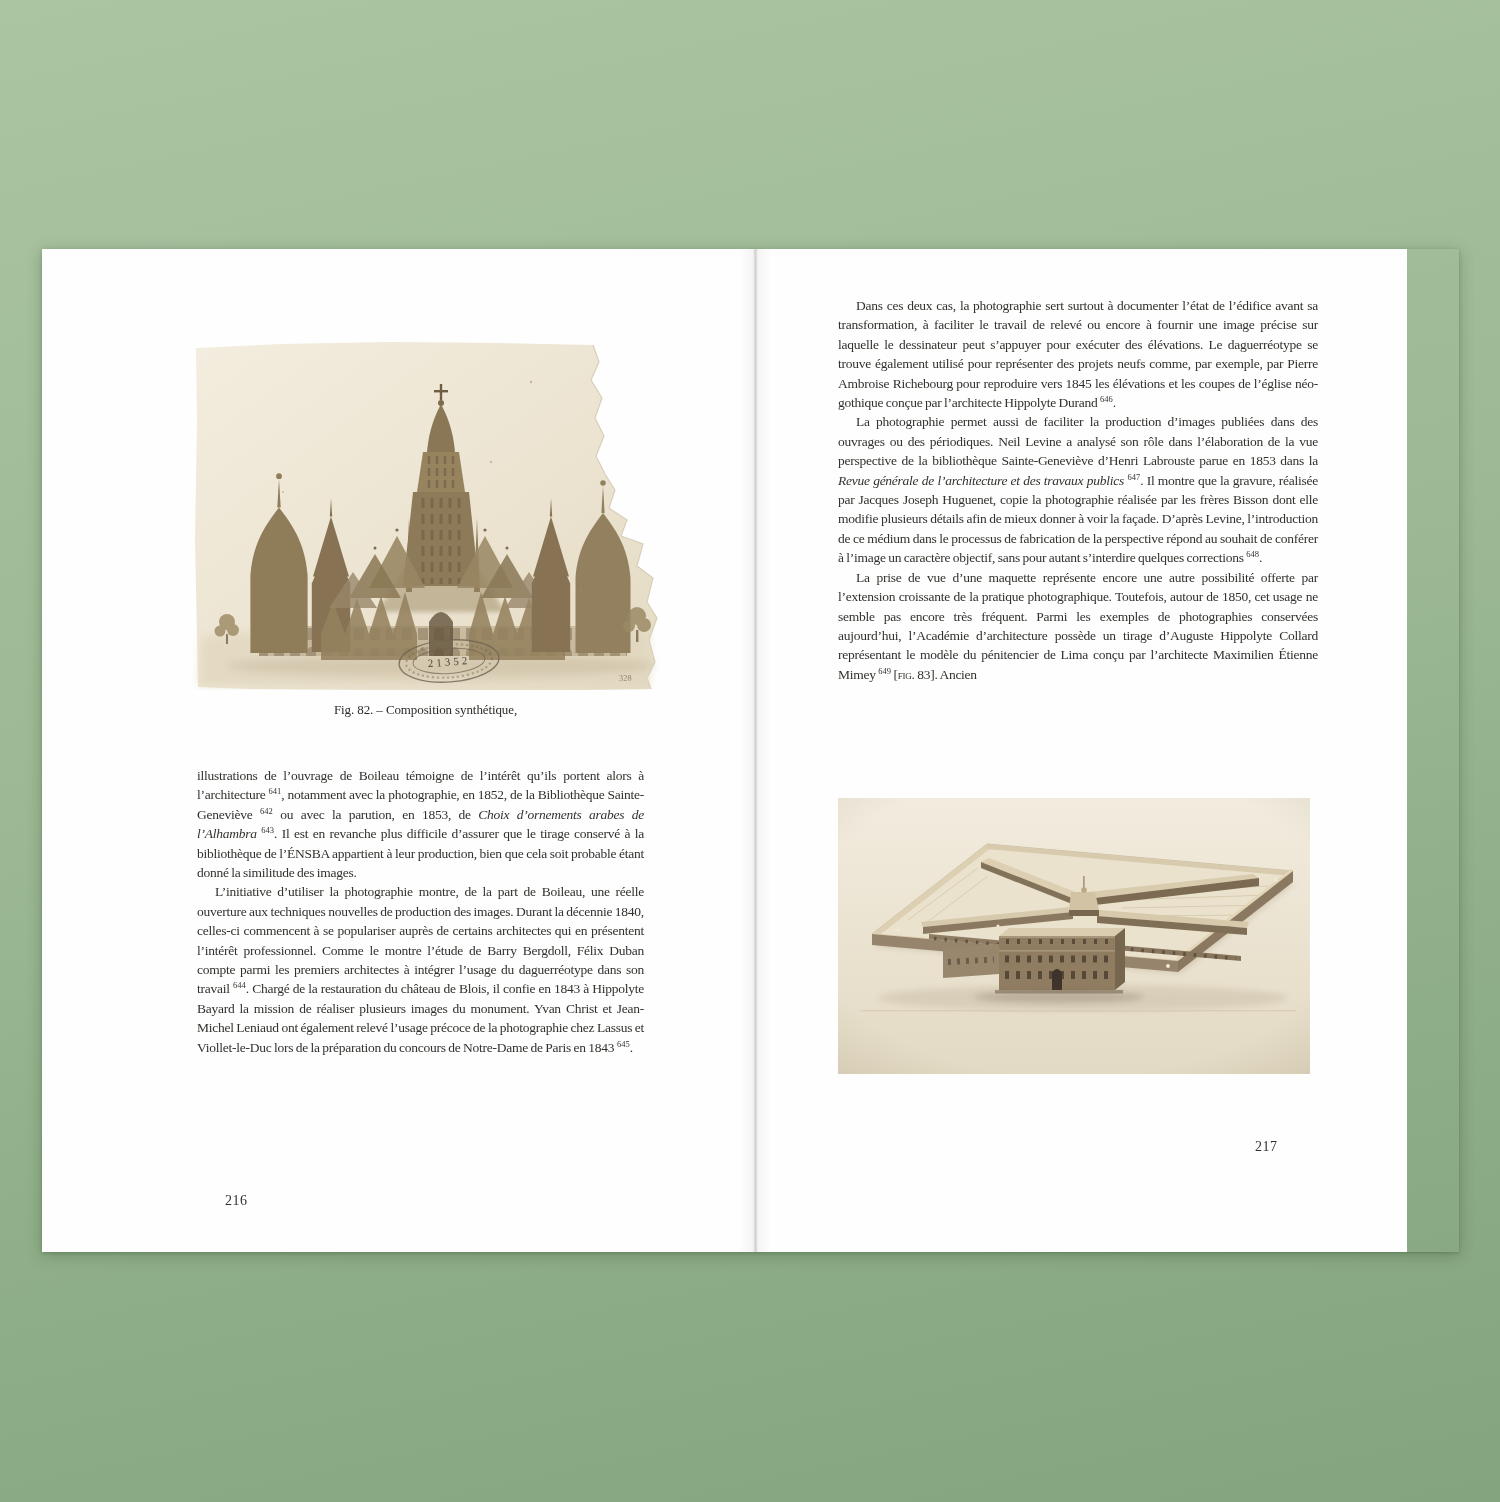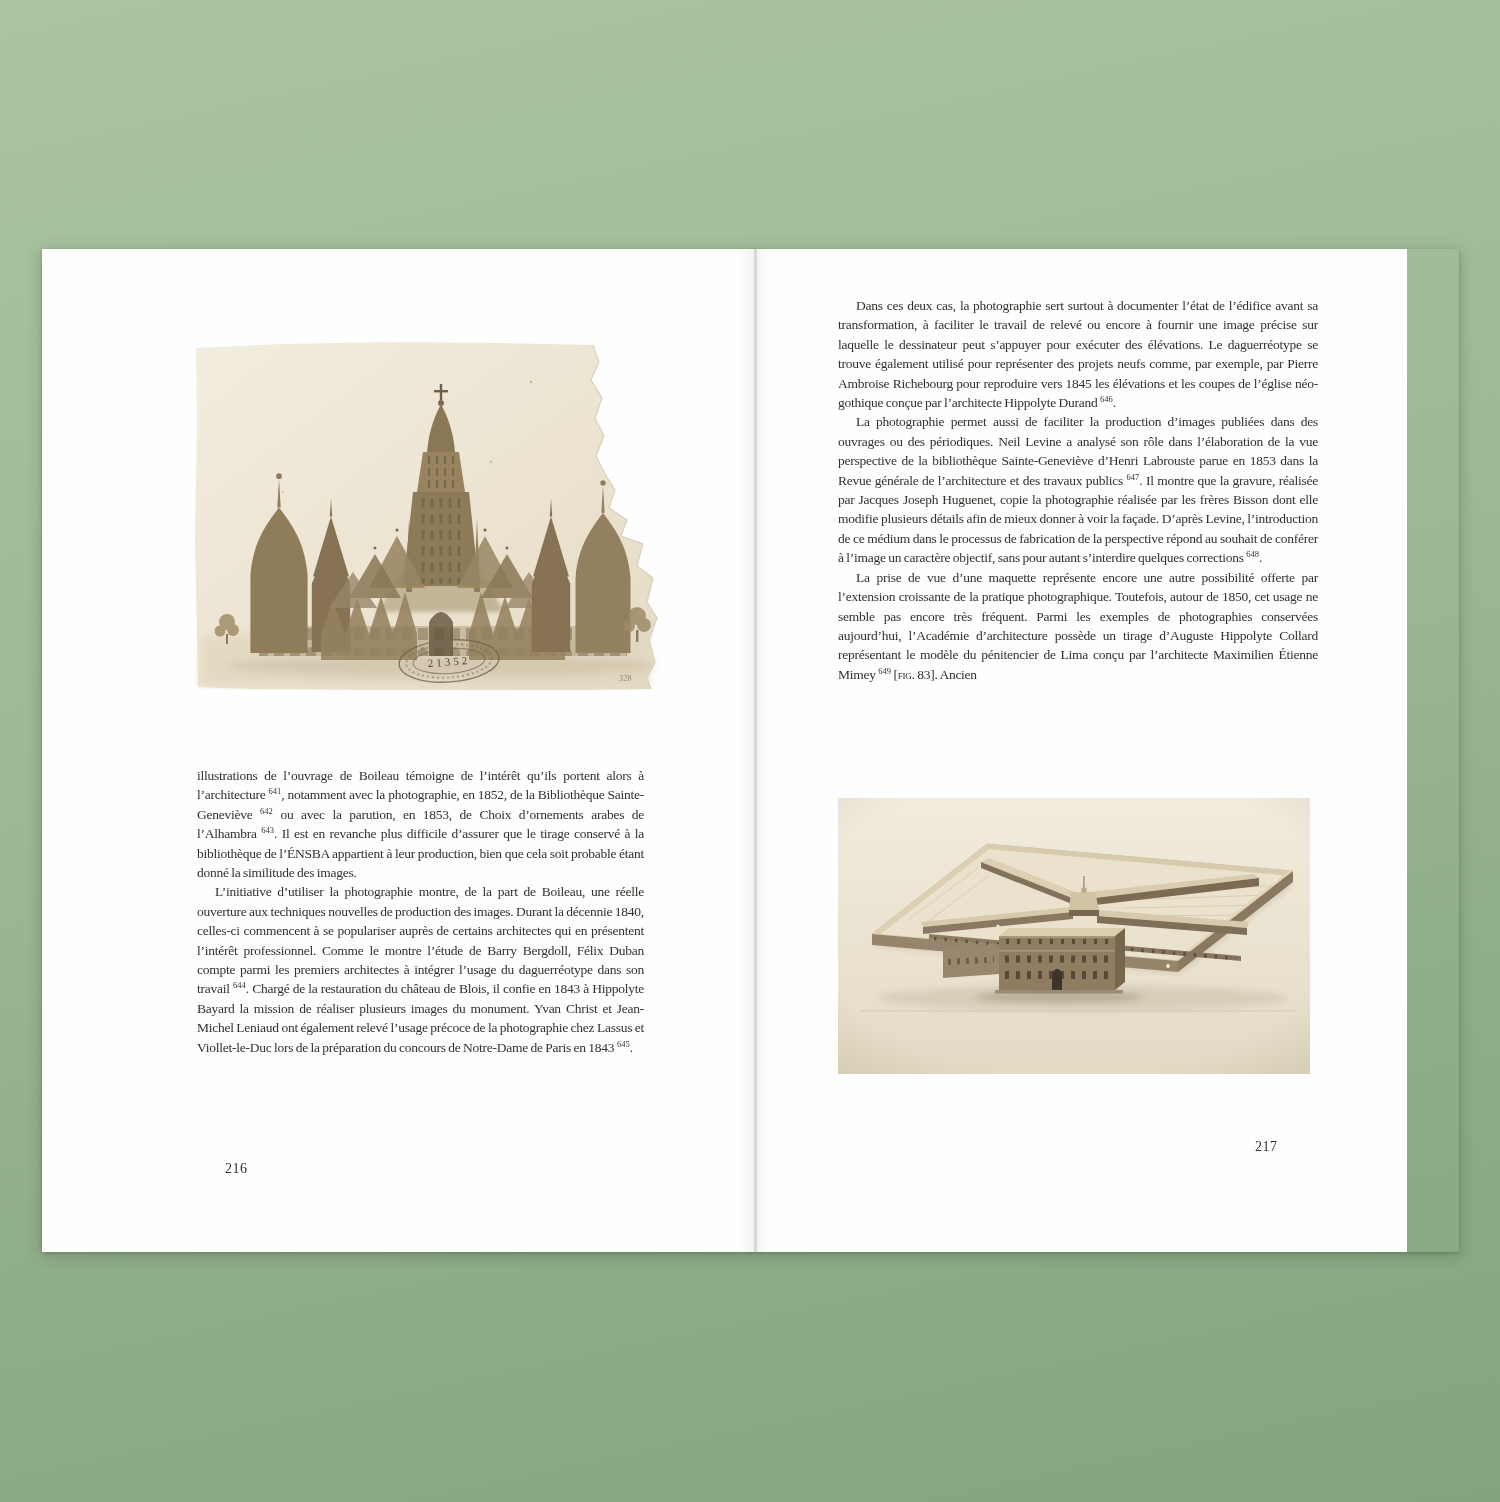--- a/index.html
+++ b/index.html
@@ -31,21 +31,21 @@
     position:absolute;left:711px;top:0;width:5px;height:100%;z-index:3;
     background:linear-gradient(to right,rgba(110,110,105,0) 0%,rgba(110,110,105,.26) 50%,rgba(110,110,105,0) 100%);
   }
   .bodytext{
     position:absolute;
     font-size:13.5px;line-height:19.4px;letter-spacing:-0.25px;word-spacing:-0.6px;
     color:#33312c;text-align:justify;
   }
   .para{margin:0;text-indent:0;}
   .para.indent{text-indent:18px;}
-  .para .i{}
+  .para .i{font-style:italic;}
   .para .sup{vertical-align:super;font-size:8.5px;line-height:0;letter-spacing:0;}
   .para .sc{font-variant:small-caps;}
   .caption{
     position:absolute;text-align:center;
     font-size:13px;line-height:18.5px;color:#2e2c27;letter-spacing:-0.1px;
   }
   .folio{
     position:absolute;font-size:14px;color:#33312c;letter-spacing:.5px;font-family:Liberation Serif, serif;
   }
   .figurebox{position:absolute;}
@@ -168,28 +168,29 @@
             <ellipse rx="36" ry="12.5" fill="none" stroke="#6f6352" stroke-width="1" opacity="0.7"></ellipse>
             <ellipse rx="43" ry="16.5" fill="none" stroke="#6f6352" stroke-width="2.2" stroke-dasharray="2.2 2.8" opacity="0.4"></ellipse>
             <text y="4.5" text-anchor="middle" font-size="11" letter-spacing="3" fill="#43392d" opacity="0.9">21352</text>
           </g>
 
           <text x="428" y="341" font-size="8.5" fill="#88795f" opacity="0.9" transform="rotate(-2 428 341)">328</text>
         </svg>
       </div>
 
       <div class="caption" style="left:139px;top:452px;width:489px;">
+        <div>Fig. 82. – Composition synthétique,</div>
       </div>
 
       <div class="bodytext" style="left:155px;top:517px;width:447px;">
         <p class="para"><span>illustrations de l’ouvrage de Boileau témoigne de l’intérêt qu’ils portent alors à l’architecture </span><span class="sup">641</span><span>, notamment avec la photographie, en 1852, de la Bibliothèque Sainte-Geneviève </span><span class="sup">642</span><span> ou avec la parution, en 1853, de </span><span class="i">Choix d’ornements arabes de l’Alhambra</span><span> </span><span class="sup">643</span><span>. Il est en revanche plus difficile d’assurer que le tirage conservé à la bibliothèque de l’ÉNSBA appartient à leur production, bien que cela soit probable étant donné la similitude des images.</span></p>
         <p class="para indent"><span>L’initiative d’utiliser la photographie montre, de la part de Boileau, une réelle ouverture aux techniques nouvelles de production des images. Durant la décennie 1840, celles-ci commencent à se populariser auprès de certains architectes qui en présentent l’intérêt professionnel. Comme le montre l’étude de Barry Bergdoll, Félix Duban compte parmi les premiers architectes à intégrer l’usage du daguerréotype dans son travail </span><span class="sup">644</span><span>. Chargé de la restauration du château de Blois, il confie en 1843 à Hippolyte Bayard la mission de réaliser plusieurs images du monument. Yvan Christ et Jean-Michel Leniaud ont également relevé l’usage précoce de la photographie chez Lassus et Viollet-le-Duc lors de la préparation du concours de Notre-Dame de Paris en 1843 </span><span class="sup">645</span><span>.</span></p>
       </div>
 
-      <div class="folio" style="left:183px;top:912px;">216</div>
+      <div class="folio" style="left:183px;top:944px;">216</div>
     </div>
 
     <div class="gutter"></div>
 
     <div class="page right">
 
       <div class="bodytext" style="left:83px;top:47px;width:480px;">
         <p class="para indent"><span>Dans ces deux cas, la photographie sert surtout à documenter l’état de l’édifice avant sa transformation, à faciliter le travail de relevé ou encore à fournir une image précise sur laquelle le dessinateur peut s’appuyer pour exécuter des élévations. Le daguerréotype se trouve également utilisé pour représenter des projets neufs comme, par exemple, par Pierre Ambroise Richebourg pour reproduire vers 1845 les élévations et les coupes de l’église néo-gothique conçue par l’architecte Hippolyte Durand </span><span class="sup">646</span><span>.</span></p>
         <p class="para indent"><span>La photographie permet aussi de faciliter la production d’images publiées dans des ouvrages ou des périodiques. Neil Levine a analysé son rôle dans l’élaboration de la vue perspective de la bibliothèque Sainte-Geneviève d’Henri Labrouste parue en 1853 dans la </span><span class="i">Revue générale de l’architecture et des travaux publics</span><span> </span><span class="sup">647</span><span>. Il montre que la gravure, réalisée par Jacques Joseph Huguenet, copie la photographie réalisée par les frères Bisson dont elle modifie plusieurs détails afin de mieux donner à voir la façade. D’après Levine, l’introduction de ce médium dans le processus de fabrication de la perspective répond au souhait de conférer à l’image un caractère objectif, sans pour autant s’interdire quelques corrections </span><span class="sup">648</span><span>.</span></p>
         <p class="para indent"><span>La prise de vue d’une maquette représente encore une autre possibilité offerte par l’extension croissante de la pratique photographique. Toutefois, autour de 1850, cet usage ne semble pas encore très fréquent. Parmi les exemples de photographies conservées aujourd’hui, l’Académie d’architecture possède un tirage d’Auguste Hippolyte Collard représentant le modèle du pénitencier de Lima conçu par l’architecte Maximilien Étienne Mimey </span><span class="sup">649</span><span> [</span><span class="sc">fig.</span><span> 83]. Ancien</span></p>

